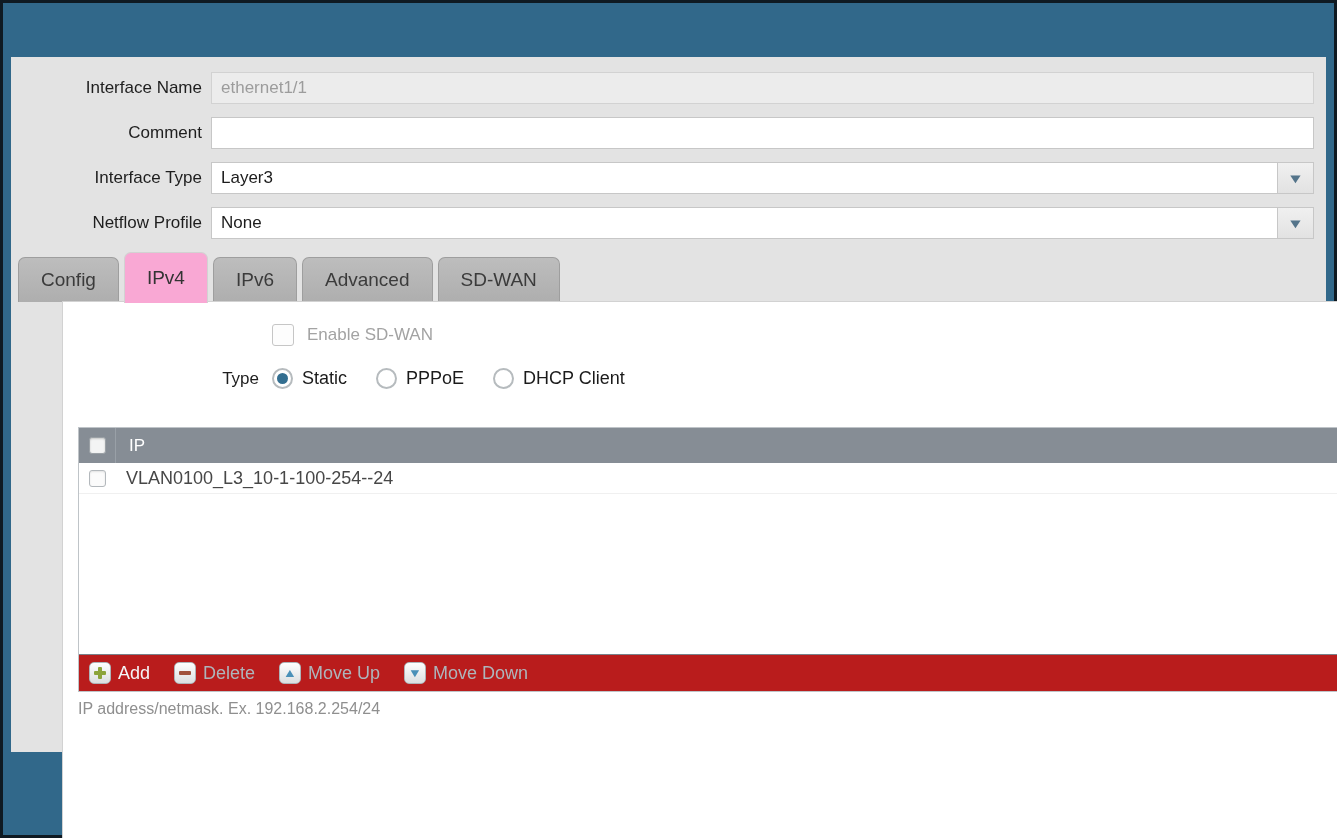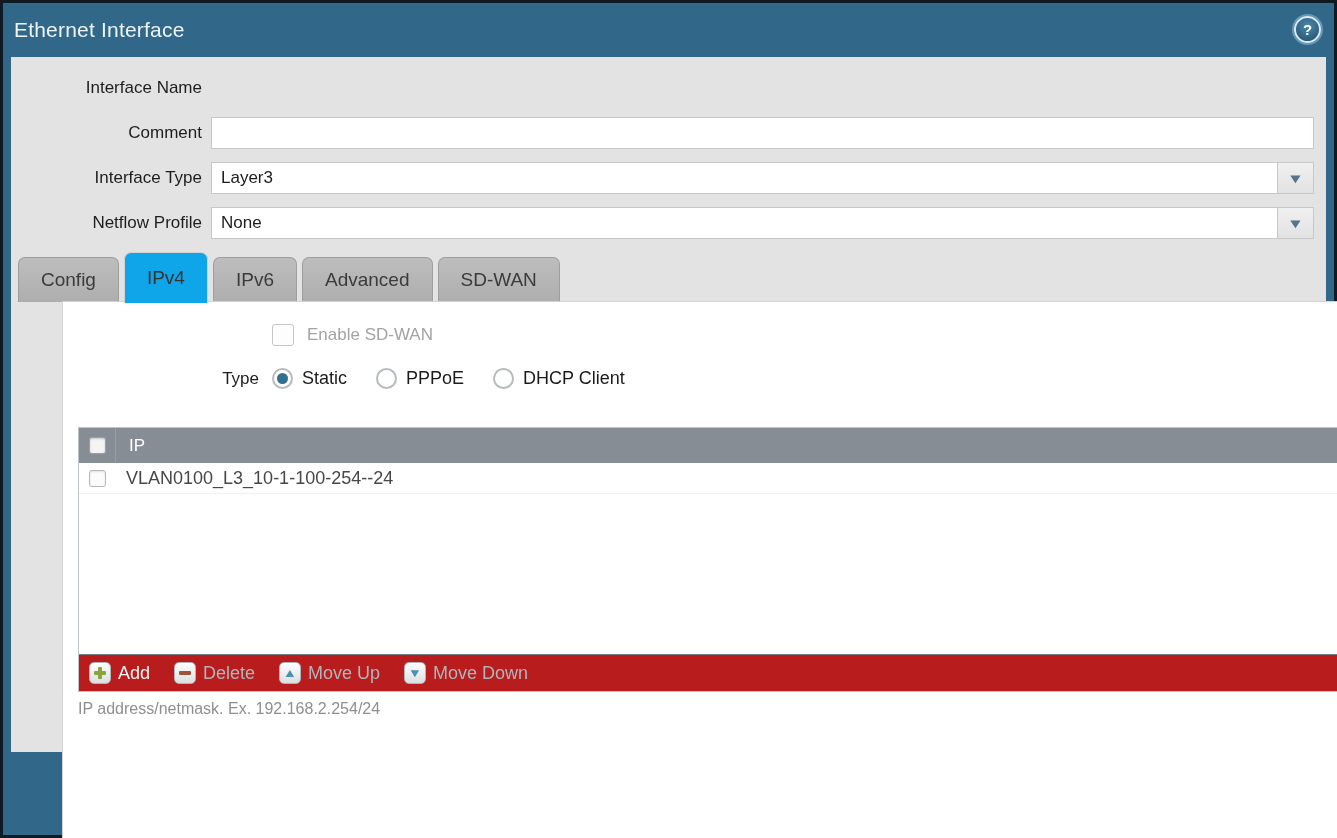--- a/index.html
+++ b/index.html
@@ -49,21 +49,21 @@
   .dd-arrow { font-size:13px; color:#54748a; line-height:1; transform:scaleX(1.35); }
 
   
   .tabs { position:absolute; left:7px; top:194px; height:51px; display:flex; align-items:flex-end; gap:5px; }
   .tab {
     height:45px; padding:0 22px; display:flex; align-items:center; justify-content:center;
     background:linear-gradient(#bdbdbd,#aeaeae); border:1px solid #9e9e9e; border-bottom:none;
     border-radius:7px 7px 0 0; font-size:19px; color:#3b3b3b; cursor:pointer; white-space:nowrap;
   }
   .tab.active {
-    height:51px; background:#0ea5e9; border-color:#d2d2d2; color:#333; position:relative; z-index:3;
+    height:51px; background:#f9a8d4; border-color:#d2d2d2; color:#333; position:relative; z-index:3;
     margin-bottom:-1px;
   }
 
   
   .panel {
     position:absolute; left:7px; top:244px; width:1298px; height:554px;
     background:#fff; border:1px solid #d2d2d2; z-index:1;margin-left:44px;
   }
 
   .sdwan-row { position:absolute; left:209px; top:22px; display:flex; align-items:center; gap:13px; }
@@ -119,31 +119,28 @@
     font-family:"Liberation Sans",sans-serif; font-size:19px; color:#121c24; cursor:pointer;
   }
   .btn-ok { left:1030px; width:131px; background:linear-gradient(#8db2c5,#739fb6); }
   .btn-cancel { left:1175px; width:129px; background:linear-gradient(#d6d7d8,#c2c4c6); }
 </style>
 </head>
 <body>
 
 <div class="window">
 
-  <div class="titlebar">
-    <span class="title">Ethernet Interface</span>
-    <span class="help">
-      <span>?</span>
-    </span>
-  </div>
 
   <div class="body">
 
     <div class="row row1">
       <span class="lbl">Interface Name</span>
+      <div class="field">
+        <input class="txt" disabled="" value="ethernet1/1" style="">
+      </div>
     </div>
 
     <div class="row row2">
       <span class="lbl">Comment</span>
       <div class="field">
         <input class="txt" value="" style="">
       </div>
     </div>
 
     <div class="row row3">

